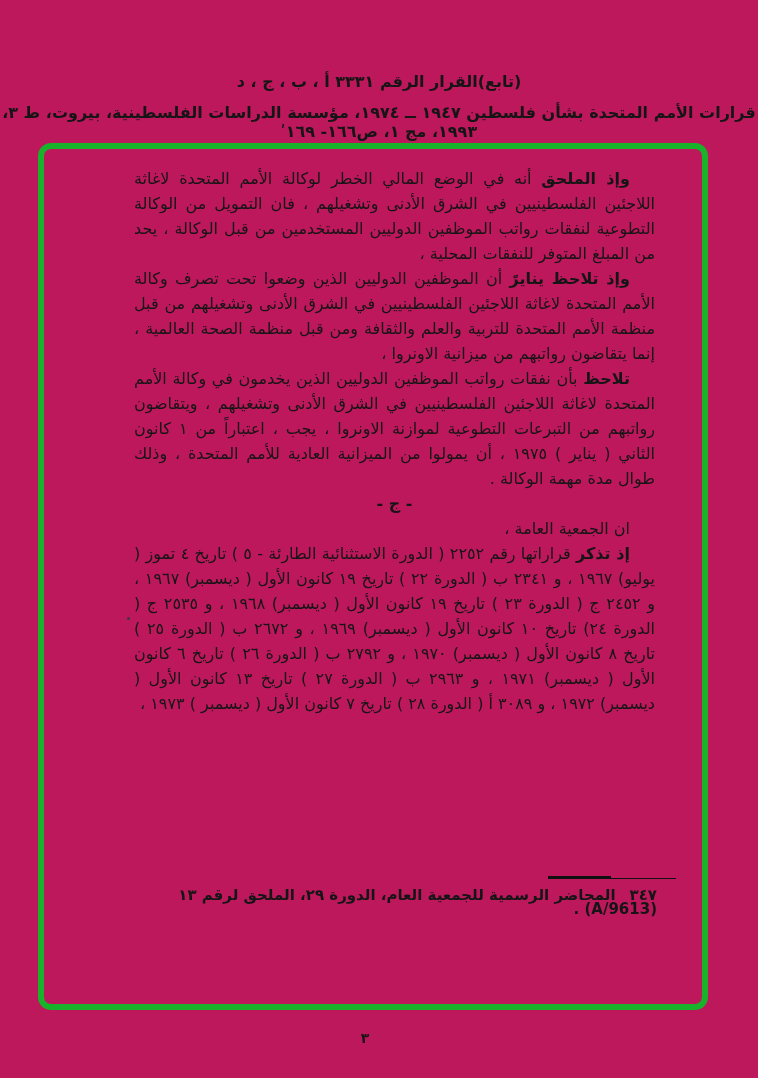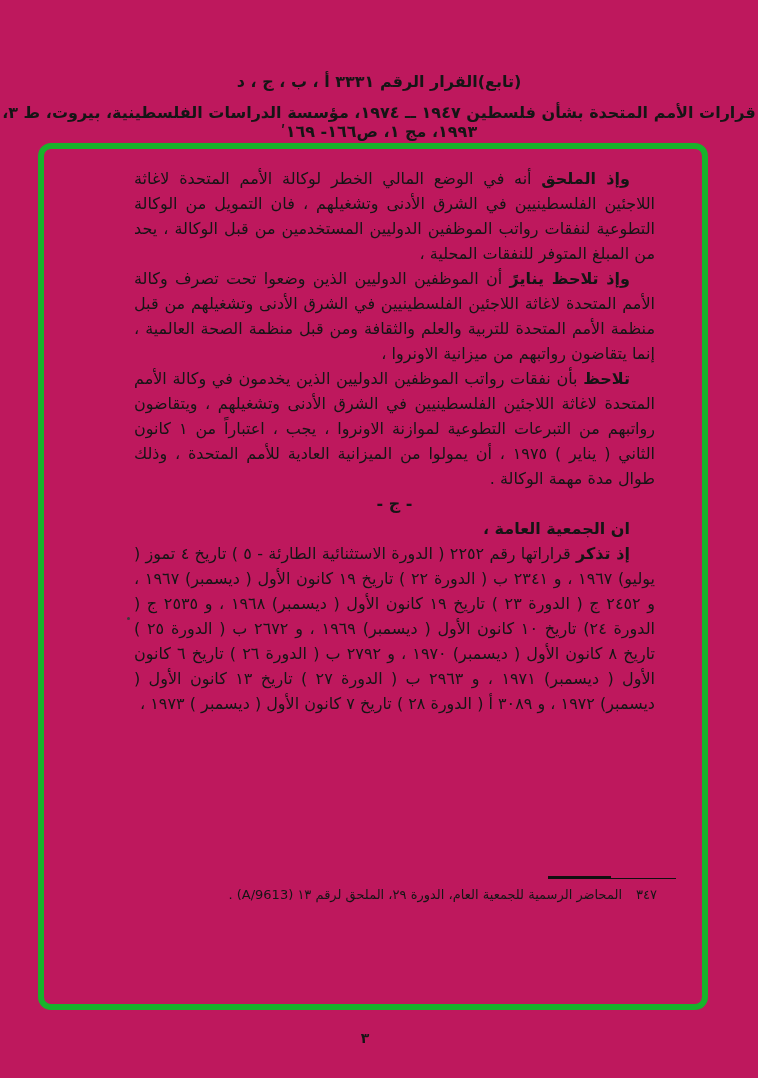--- a/index.html
+++ b/index.html
@@ -57,21 +57,21 @@
   }
   .lead { font-weight: bold; }
   .section-heading {
     margin: 0;
     text-indent: 0 !important;
     text-align: center;
     font-weight: bold;
     font-size: 16px;
     line-height: 25px;
   }
-  .assembly { font-weight: bold; margin-top: 36px; }
+  .assembly { font-weight: normal; margin-top: 36px; }
   sup.fn-ref {
     font-size: 10px;
     font-weight: bold;
     line-height: 0;
     vertical-align: 6px;
   }
   
   .sep-thick {
     position: absolute;
     left: 548px; top: 876px;
@@ -84,22 +84,22 @@
     width: 66px; height: 1px;
     background: #101010;
   }
   .footnote {
     position: absolute;
     top: 888px;
     right: 101px;
     width: 540px;
     direction: rtl;
     text-align: right;
-    font-size: 13px;
-    font-weight: normal;
+    font-size: 15px;
+    font-weight: bold;
     line-height: 14px;
   }
   .footnote .fn-marker { margin-left: 14px; }
   
   .stray-dot {
     position: absolute;
     left: 127px; top: 617px;
     width: 3px; height: 3px;
     border-radius: 50%;
     background: #3a3a3a;

